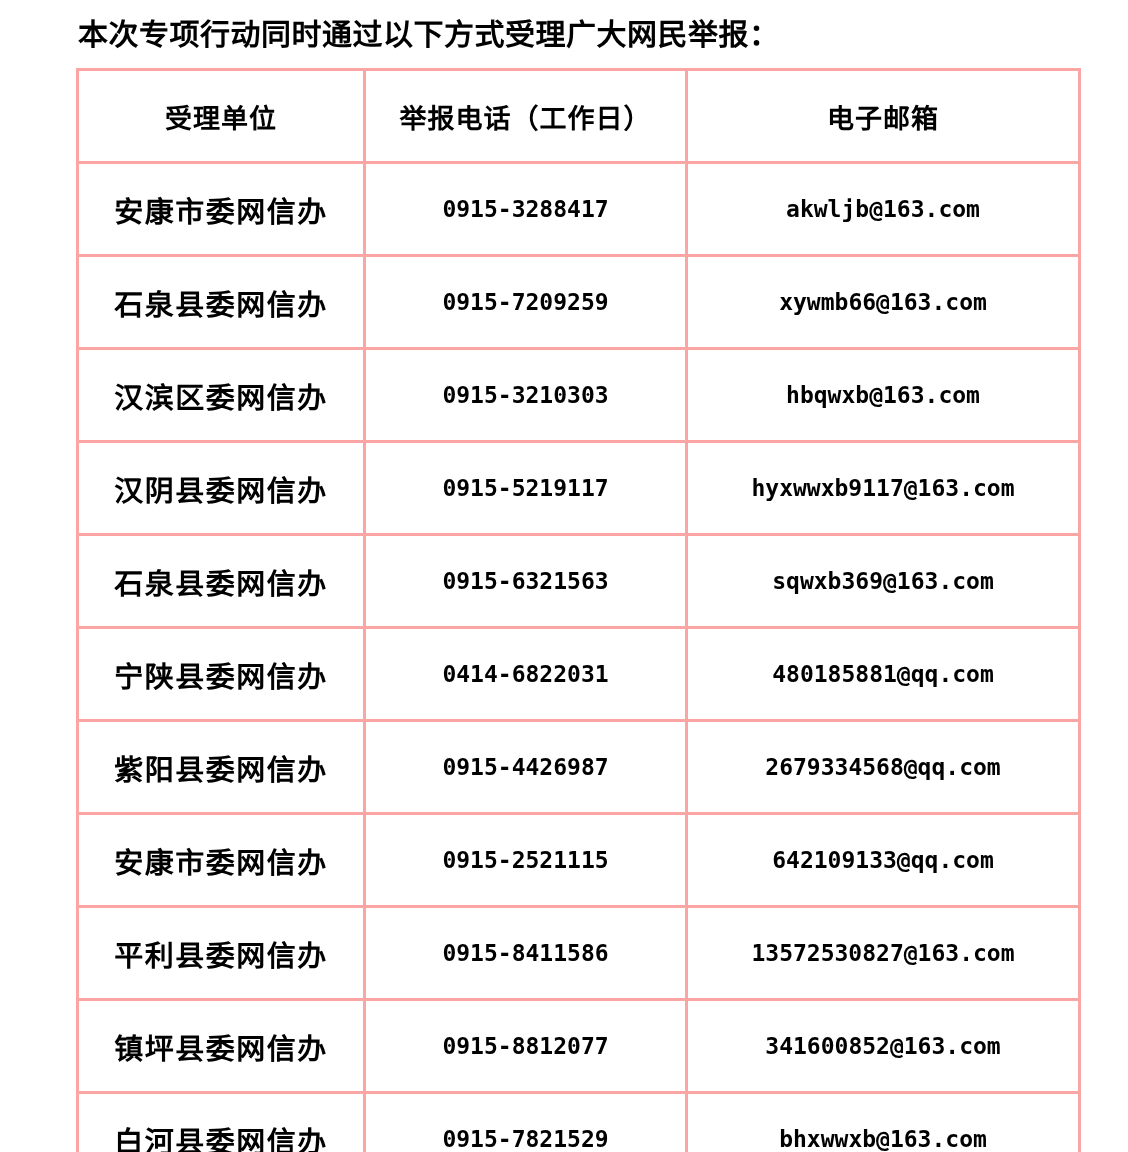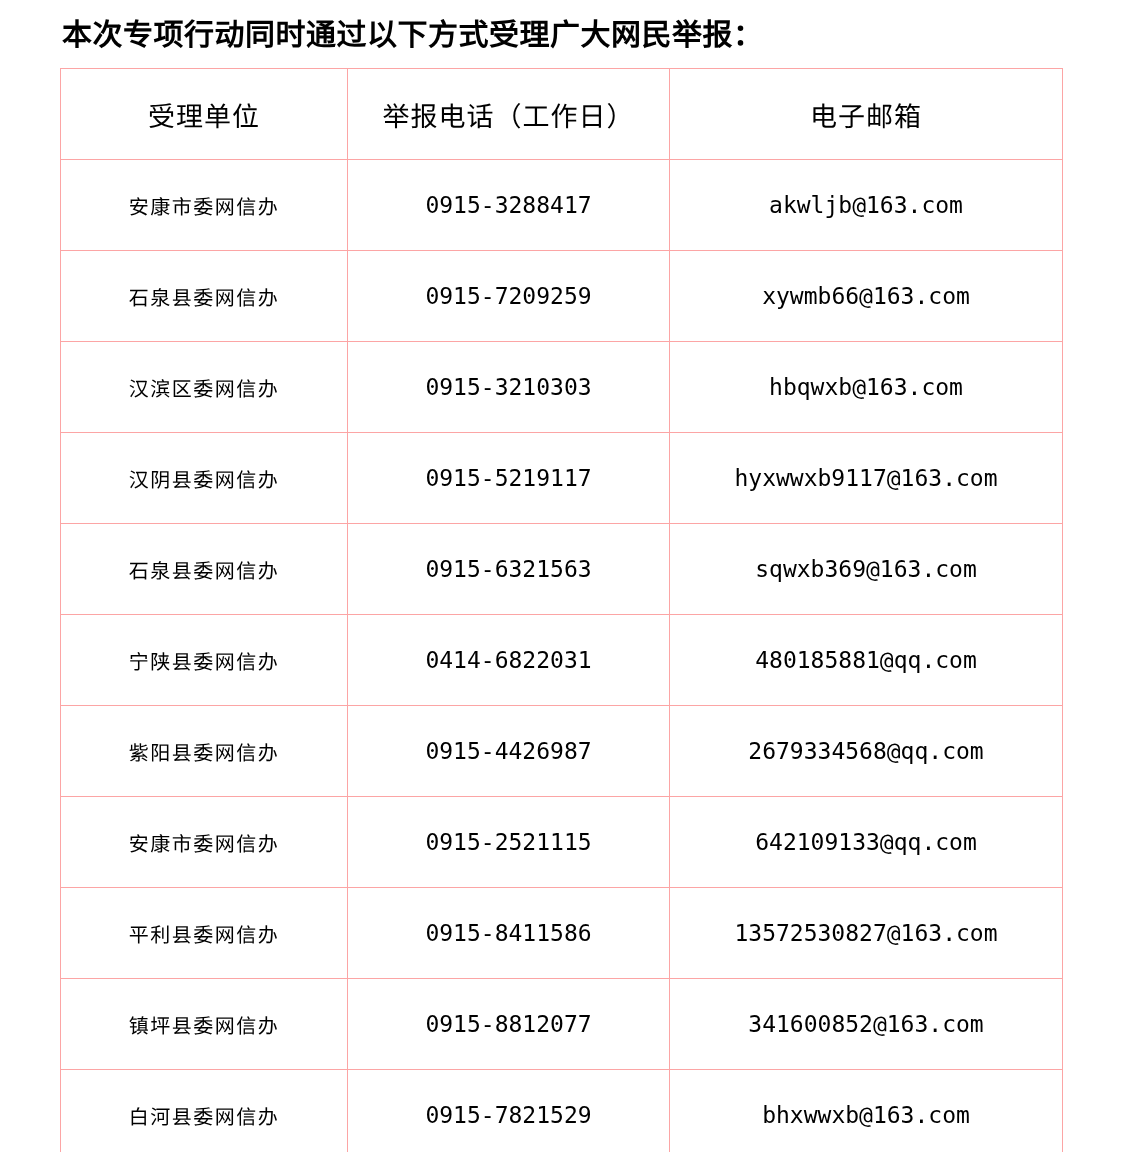--- a/index.html
+++ b/index.html
@@ -12,63 +12,63 @@
     width: 1128px;
     height: 1152px;
     font-family: "Liberation Serif", "DejaVu Serif", serif;
     color: #000000;
     overflow: hidden;
   }
   .page {
     width: 1128px;
     height: 1152px;
     box-sizing: border-box;
-    padding: 14px 30px 0 30px;
+    padding: 14px 30px 0 46px;
     position: relative;
   }
   .doc-title {
     font-family: "DejaVu Serif", "Liberation Serif", serif;
     font-weight: bold;
     font-size: 30px;
     line-height: 1.4;
     letter-spacing: 0.5px;
     margin: 0 0 12px 32px;
     color: #000000;
     white-space: nowrap;
   }
   table.report-table {
     border-collapse: collapse;
     width: 1002px;
     margin: 0 auto 0 30px;
     table-layout: fixed;
   }
   table.report-table td,
   table.report-table th {
-    border: 1px solid #fca5a5;
+    border: 3px solid #fca5a5;
     text-align: center;
     vertical-align: middle;
     padding: 0;
     height: 90px;
-    font-weight: normal;
+    font-weight: bold;
   }
   .col-unit   { width: 287px; }
   .col-phone  { width: 322px; }
   .col-email  { width: 393px; }
 
   thead td {
     height: 100px;
   }
   .head-cell {
     font-family: "Liberation Serif", "DejaVu Serif", serif;
     font-size: 27px;
     letter-spacing: 1px;
   }
   .cell-cn {
     font-family: "Liberation Serif", "DejaVu Serif", serif;
-    font-size: 20px;
+    font-size: 29px;
     letter-spacing: 1.5px;
   }
   .cell-mono {
     font-family: "DejaVu Sans Mono", "Liberation Mono", monospace;
     font-size: 23px;
     letter-spacing: 0px;
   }
   .cell-email {
     font-family: "DejaVu Sans Mono", "Liberation Mono", monospace;
     font-size: 23px;

